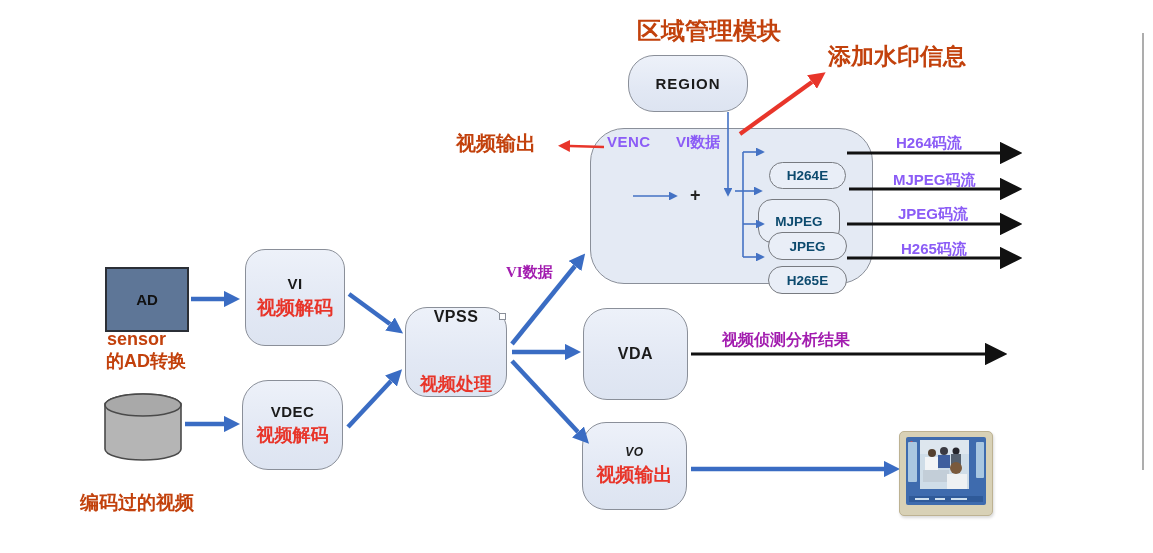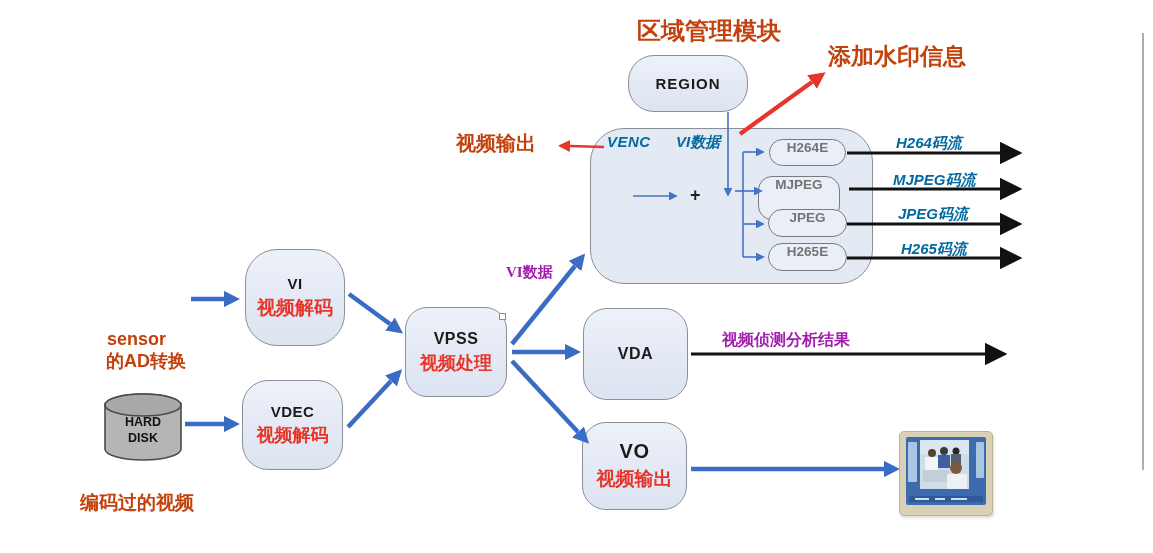--- a/index.html
+++ b/index.html
@@ -15,38 +15,38 @@
     position:absolute;background:linear-gradient(180deg,#edf1f9 0%,#e2e8f4 60%,#dde4f1 100%);
     border:1.4px solid #8a8f99;box-sizing:border-box;
     display:flex;flex-direction:column;align-items:center;justify-content:center;
     color:#1a1a1a;
   }
   .node .main{font-weight:bold;font-size:15px;letter-spacing:.5px;}
   .node .sub{font-weight:bold;color:#e8352a;margin-top:3px;}
 
   .pill{
     position:absolute;background:#e9eef7;border:1.4px solid #777a80;box-sizing:border-box;
-    border-radius:14px;display:flex;justify-content:center;
-    font-size:13.5px;font-weight:bold;color:#737373;
+    border-radius:14px;display:flex;align-items:center;justify-content:center;
+    font-size:13.5px;font-weight:bold;color:#0c4a6e;margin-top:23px;
   }
 
   .red-note{position:absolute;color:#c2410c;font-weight:bold;white-space:nowrap;}
-  .black-label{position:absolute;color:#0369a1;font-weight:bold;white-space:nowrap;font-style:italic;}
+  .black-label{position:absolute;color:#8b5cf6;font-weight:bold;white-space:nowrap;}
   .serif-label{position:absolute;color:#a21caf;font-family:"Liberation Serif", serif;font-weight:bold;white-space:nowrap;}
 
   #ad-box{
     left:105px;top:267px;width:84px;height:65px;background:#5e7697;border:2px solid #2b2f36;
     display:flex;align-items:center;justify-content:center;font-size:15px;font-weight:bold;color:#111;
     position:absolute;box-sizing:border-box;
   }
   #region-box{left:628px;top:55px;width:120px;height:57px;border-radius:26px;}
   #venc-box{left:590px;top:128px;width:283px;height:156px;border-radius:34px;background:#e4eaf4;}
-  #vi-box{left:245px;top:249px;width:100px;height:97px;border-radius:32px;}
+  #vi-box{left:245px;top:249px;width:100px;height:97px;border-radius:20px;}
   #vdec-box{left:242px;top:380px;width:101px;height:90px;border-radius:26px;}
-  #vpss-box{left:405px;top:307px;width:102px;height:90px;border-radius:22px;}
+  #vpss-box{left:405px;top:307px;width:102px;height:90px;border-radius:22px;justify-content:space-between;}
   #vda-box{left:583px;top:308px;width:105px;height:92px;border-radius:24px;}
   #vo-box{left:582px;top:422px;width:105px;height:88px;border-radius:24px;}
 
   #vpss-handle{left:499px;top:313px;width:7px;height:7px;background:#fff;border:1px solid #8a8f99;box-sizing:border-box;}
 
   #hd-cyl{left:103px;top:392px;width:80px;height:70px;}
   #hd-text{left:103px;top:414px;width:80px;text-align:center;font-size:12.5px;font-weight:bold;color:#111;line-height:1.3;}
 
   #plus-sign{left:690px;top:185px;font-size:18px;font-weight:bold;color:#222;}
 
@@ -80,31 +80,30 @@
   <div class="pill" style="left:758px;top:176px;width:82px;height:44px;">
       <span>MJPEG</span>
     </div>
   <div class="pill" style="left:768px;top:209px;width:79px;height:28px;">
       <span>JPEG</span>
     </div>
   <div class="pill" style="left:768px;top:243px;width:79px;height:28px;">
       <span>H265E</span>
     </div>
 
+  <div id="ad-box">
+    <span>AD</span>
+  </div>
 
   <div class="abs" id="hd-cyl">
     <svg width="80" height="70" viewBox="0 0 80 70">
       <path d="M2,13 a38,11 0 0 1 76,0 v44 a38,11 0 0 1 -76,0 z" fill="#b5b5b5" stroke="#4a4a4a" stroke-width="1.6"></path>
       <ellipse cx="40" cy="13" rx="38" ry="11" fill="#a9a9a9" stroke="#4a4a4a" stroke-width="1.6"></ellipse>
     </svg>
   </div>
-  <div class="abs" id="hd-text">
-    <div>HARD</div>
-    <div>DISK</div>
-  </div>
 
   <div class="node" id="vi-box">
     <div class="main">VI</div>
     <div class="sub" style="font-size:19px;">视频解码</div>
   </div>
 
   <div class="node" id="vdec-box">
     <div class="main">VDEC</div>
     <div class="sub" style="font-size:18px;">视频解码</div>
   </div>
@@ -113,21 +112,21 @@
     <div class="main" style="font-size:16px;">VPSS</div>
     <div class="sub" style="font-size:18px;">视频处理</div>
   </div>
   <div class="abs" id="vpss-handle"></div>
 
   <div class="node" id="vda-box">
     <div class="main" style="font-size:16px;">VDA</div>
   </div>
 
   <div class="node" id="vo-box">
-    <div class="main" style="font-size:20px;">VO</div>
+    <div class="main" style="font-size:12px;font-style:italic;">VO</div>
     <div class="sub" style="font-size:19px;">视频输出</div>
   </div>
 
   <svg class="layer">
     <defs>
       <marker id="mk-black" viewBox="0 0 10 10" refX="0" refY="5" markerWidth="8" markerHeight="8" orient="auto" markerUnits="strokeWidth">
         <path d="M0,0 L10,5 L0,10 z" fill="#111"></path>
       </marker>
       <marker id="mk-blue" viewBox="0 0 10 10" refX="0" refY="5" markerWidth="3.6" markerHeight="3.6" orient="auto" markerUnits="strokeWidth">
         <path d="M0,0 L10,5 L0,10 z" fill="#3a6cc3"></path>

